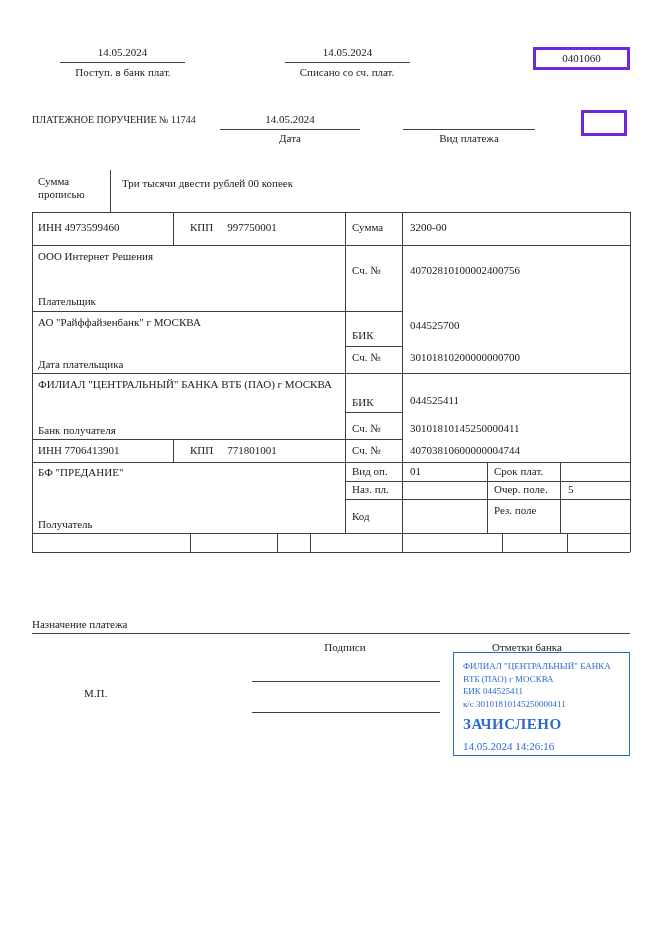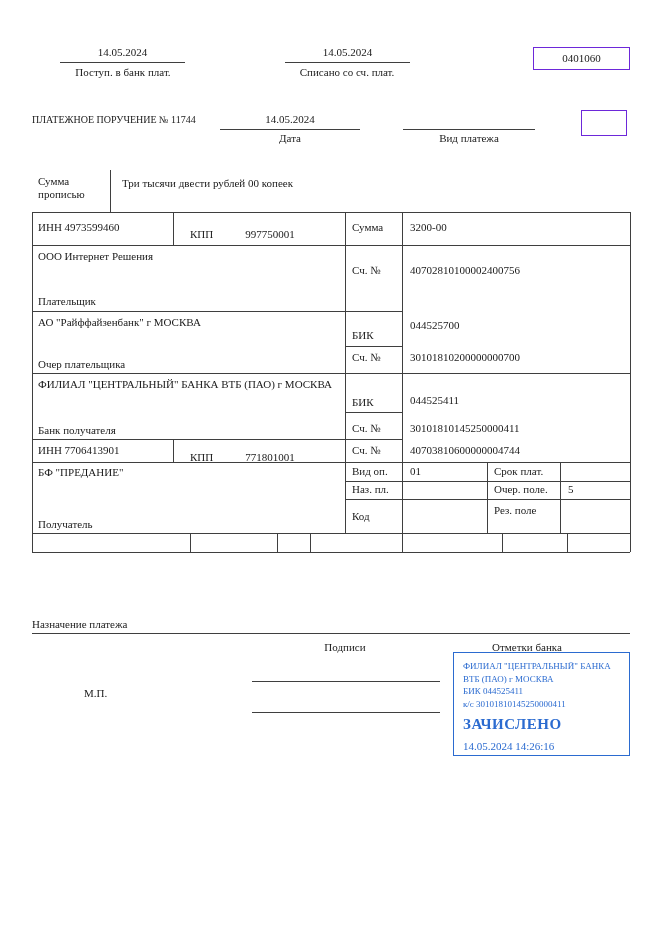--- a/index.html
+++ b/index.html
@@ -6,23 +6,23 @@
   .page{
     position:relative;width:660px;height:933px;background:#ffffff;overflow:hidden;
     font-family:"Liberation Serif","DejaVu Serif",serif;
     color:#1a1a1a;font-size:11px;line-height:1.15;
   }
   .t{position:absolute;white-space:nowrap;}
   .ctr{text-align:center;}
   .hline{position:absolute;height:1px;background:#3f3f3f;}
   .vline{position:absolute;width:1px;background:#3f3f3f;}
   .ubox{position:absolute;border-bottom:1px solid #3f3f3f;text-align:center;}
-  .bbox{position:absolute;border:1px solid #6d28d9;box-sizing:border-box;
+  .bbox{position:absolute;border:3px solid #6d28d9;box-sizing:border-box;
         display:flex;align-items:center;justify-content:center;}
-  .kpp{display:flex;gap:32px;margin-top:7px;}
+  .kpp{display:flex;gap:14px;}
   .stamp{
     position:absolute;left:453px;top:652px;width:177px;height:104px;
     border:1.5px solid #2b6bd0;box-sizing:border-box;color:#2b6bd0;
     padding:7px 9px;font-size:9px;line-height:1.4;
     font-family:"Liberation Serif","DejaVu Serif",serif;
   }
   .stamp .status{font-size:15px;font-weight:bold;letter-spacing:.5px;margin-top:4px;}
   .stamp .dt{font-size:11px;margin-top:4px;}
 </style>
 </head>
@@ -91,21 +91,21 @@
   <div class="t" style="left:38px;top:250px;">ООО Интернет Решения</div>
   <div class="t" style="left:352px;top:264px;">Сч. №</div>
   <div class="t" style="left:410px;top:264px;">40702810100002400756</div>
   <div class="t" style="left:38px;top:295px;">Плательщик</div>
 
   <div class="t" style="left:38px;top:316px;">АО "Райффайзенбанк" г МОСКВА</div>
   <div class="t" style="left:352px;top:329px;">БИК</div>
   <div class="t" style="left:410px;top:319px;">044525700</div>
   <div class="t" style="left:352px;top:351px;">Сч. №</div>
   <div class="t" style="left:410px;top:351px;">30101810200000000700</div>
-  <div class="t" style="left:38px;top:358px;">Очер плательщика</div>
+  <div class="t" style="left:38px;top:358px;">Дата плательщика</div>
 
   <div class="t" style="left:38px;top:378px;">ФИЛИАЛ "ЦЕНТРАЛЬНЫЙ" БАНКА ВТБ (ПАО) г МОСКВА</div>
   <div class="t" style="left:352px;top:396px;">БИК</div>
   <div class="t" style="left:410px;top:394px;">044525411</div>
   <div class="t" style="left:352px;top:422px;">Сч. №</div>
   <div class="t" style="left:410px;top:422px;">30101810145250000411</div>
   <div class="t" style="left:38px;top:424px;">Банк получателя</div>
 
   <div class="t" style="left:38px;top:444px;">ИНН 7706413901</div>
   <div class="t kpp" style="left:190px;top:444px;">

